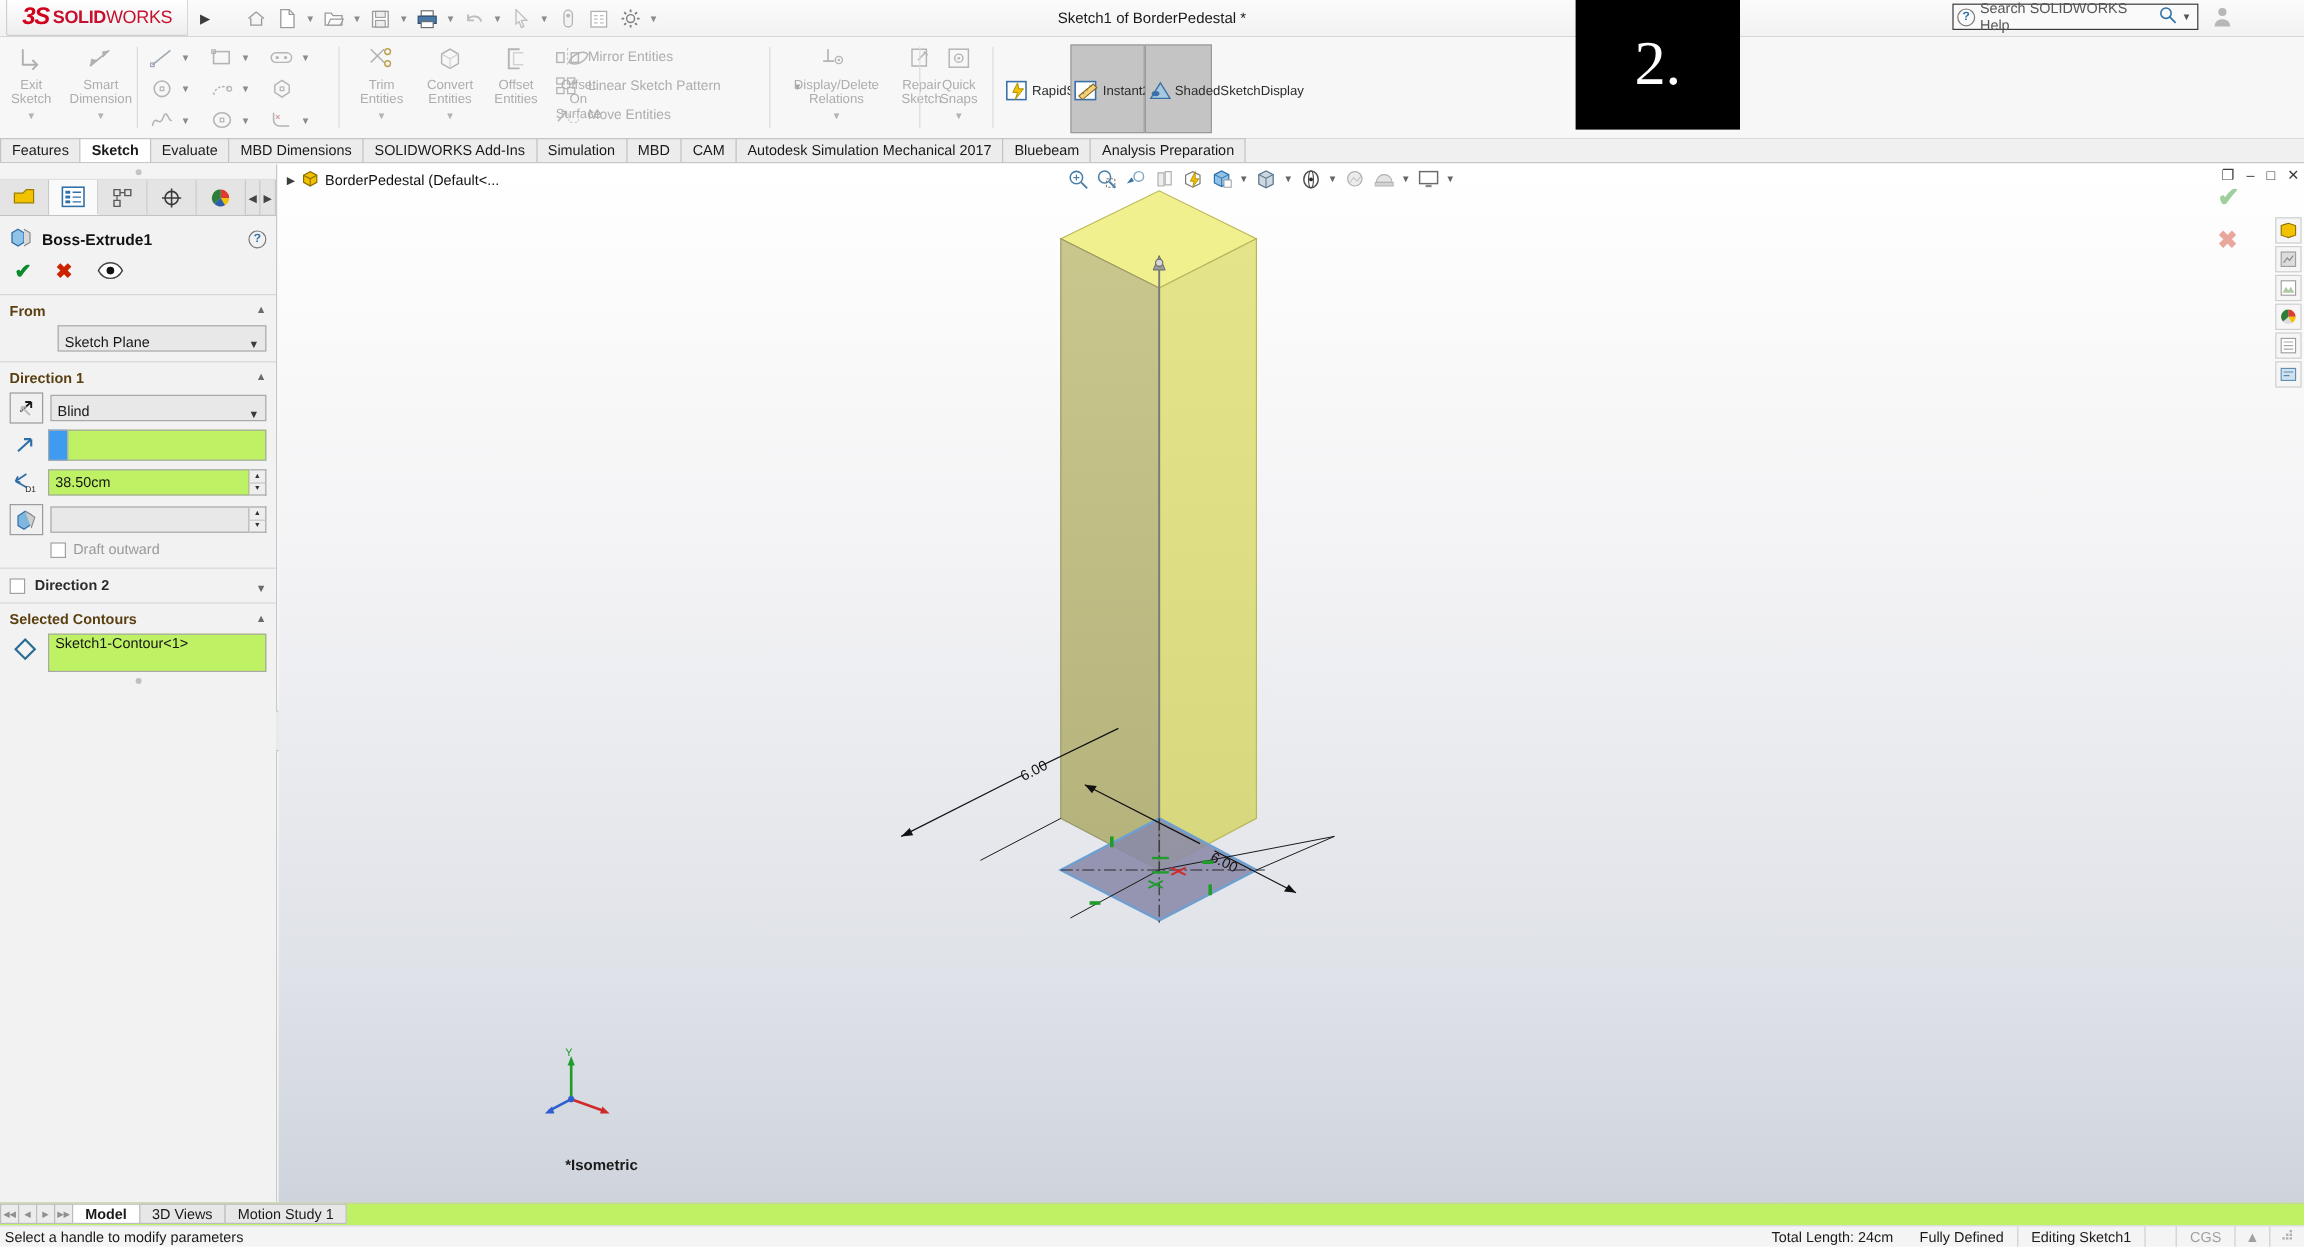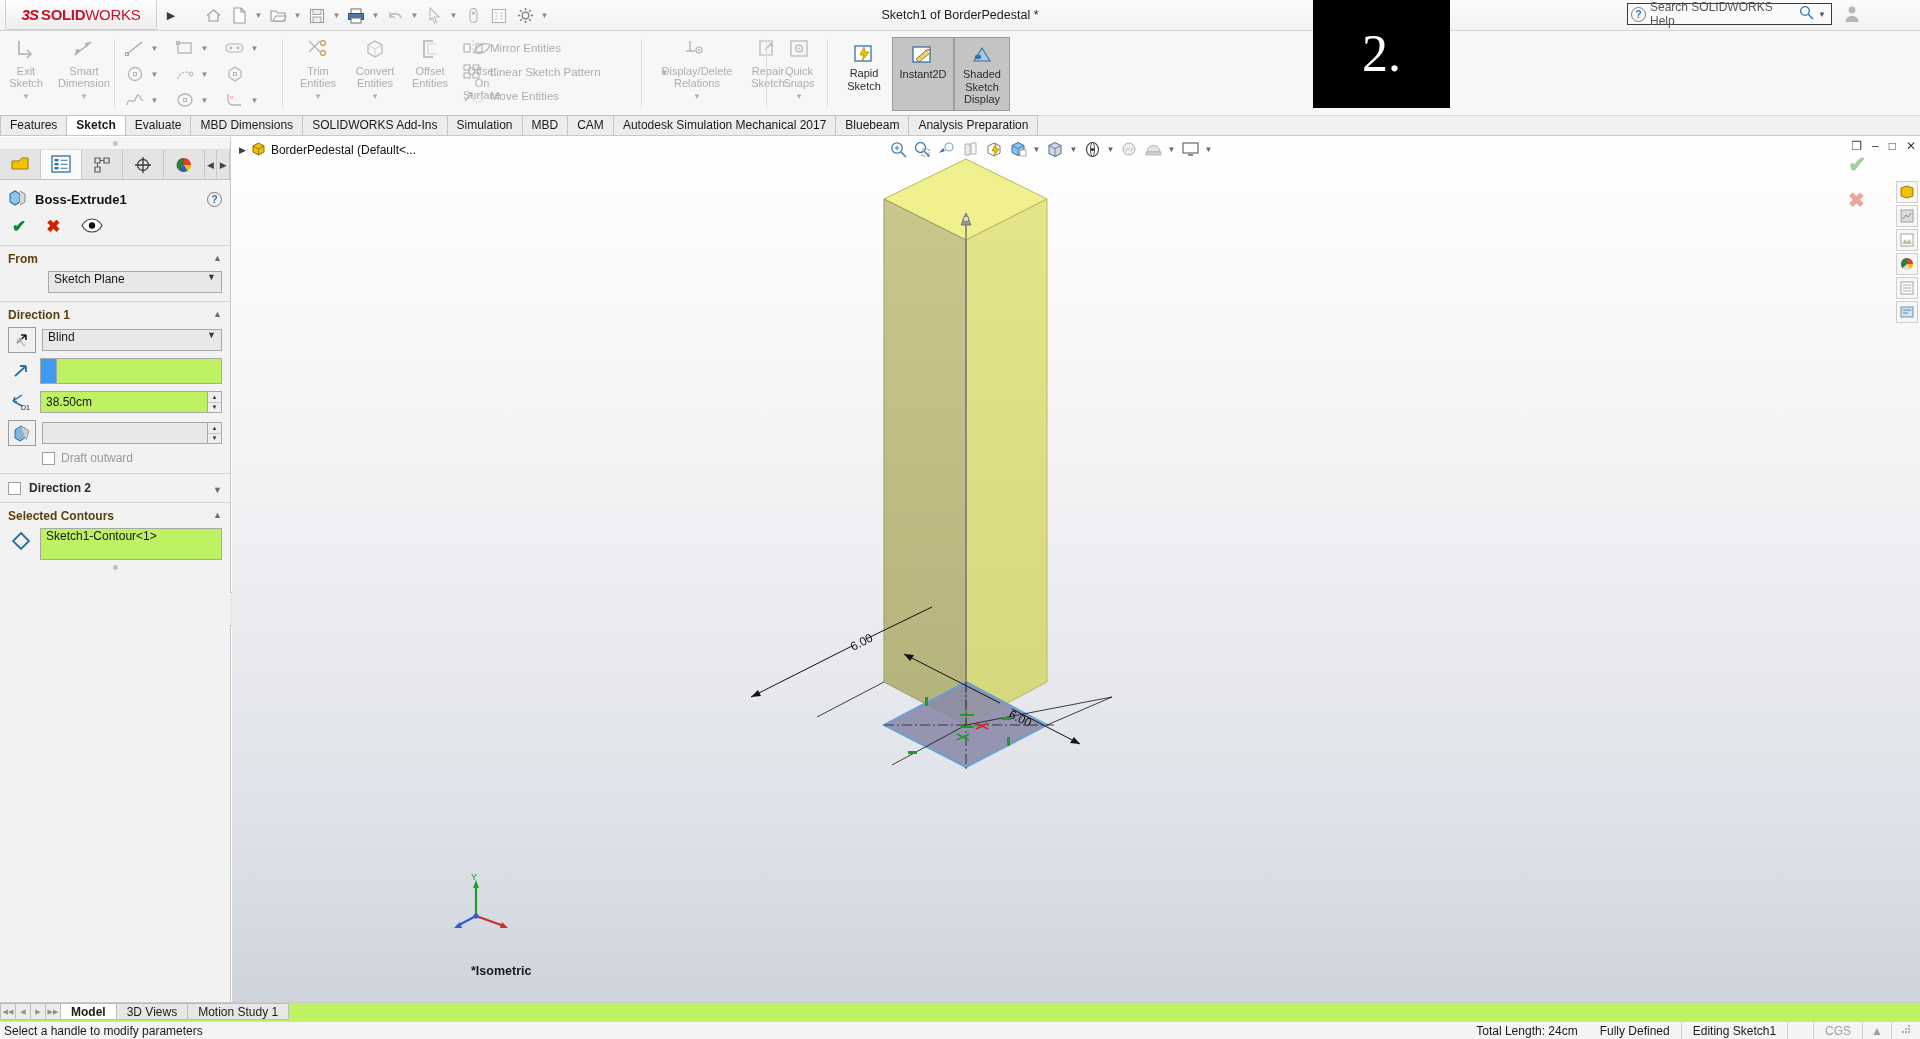--- a/index.html
+++ b/index.html
@@ -19,21 +19,21 @@
     background: linear-gradient(#fbfbfb,#f2f2f2);
     border-bottom: 1px solid #d6d6d6;
   }
   .sw-logo-box {
     position:absolute; left:5px; top:0px; width:152px; height:30px;
     background: linear-gradient(#ffffff,#ededed);
     border:1px solid #cfcfcf; border-top:none;
     border-radius:0 0 2px 2px;
     display:flex; align-items:center; justify-content:center;
   }
-  .sw-logo-mark { color:#d0021b; font-weight:bold; font-size:15px; font-style:italic; letter-spacing:-1px;}
+  .sw-logo-mark { color:#d0021b; font-weight:bold; font-size:20px; font-style:italic; letter-spacing:-1px;}
   .sw-logo-text { font-size:15px; font-weight:bold; color:#c8102e; letter-spacing:-0.3px; margin-left:3px;}
   .sw-logo-text .light { font-weight:normal; color:#c8102e;}
   .menu-arrow {
     position:absolute; left:162px; top:6px; width:18px; height:18px;
     display:flex; align-items:center; justify-content:center;
     color:#3c3c3c; font-size:11px;
   }
   .qat { position:absolute; left:200px; top:2px; height:27px; display:flex; align-items:center; }
   .qat-btn {
     width:26px; height:26px; display:flex; align-items:center; justify-content:center;
@@ -69,21 +69,21 @@
   .rbtn {
     display:flex; flex-direction:column; align-items:center;
     width:56px; padding-top:5px; color:#adadad; font-size:11px; line-height:12px; text-align:center;
   }
   .rbtn .lbl { margin-top:3px; }
   .rbtn .caret { font-size:8px; margin-top:2px; color:#b3b3b3; }
   .ricon { width:26px;height:26px;display:flex;align-items:center;justify-content:center;}
   .rowbtn { display:flex; align-items:center; gap:6px; color:#adadad; font-size:11.5px; height:24px;}
   .rowbtn .ricon { width:22px; height:20px; }
   .rtoggle {
-    display:flex; flex-direction:column; align-items:center; justify-content:flex-start;
+    display:flex; flex-direction:row; align-items:center; justify-content:flex-start;
     width:56px; height:74px; padding-top:4px; font-size:11px; line-height:12.5px;
     color:#2c2c2c; text-align:center;
   }
   .rtoggle.on { background:#c4c4c4; border:1px solid #9b9b9b; }
   .sl-drop { width:13px;height:24px;display:flex;align-items:center;justify-content:center;color:#8c8c8c;font-size:8px;}
 
   
   .tabstrip {
     position:absolute; left:0; top:116px; width:1920px; height:20px; background:#f0f0f0;
     display:flex; align-items:flex-end; border-bottom:1px solid #c8c8c8;
@@ -119,21 +119,21 @@
     border-top:1px solid #d7d7d7; padding:6px 8px 8px 8px; position:relative;
   }
   .sec-title { font-weight:bold; font-size:12px; color:#5a3f11; margin-bottom:5px; }
   .sec-chev { position:absolute; right:8px; top:7px; font-size:9px; color:#6b6b6b; }
   .fld {
     height:22px; border:1px solid #a8a8a8; background:#e8e8e8;
     display:flex; align-items:center; padding:0 5px; font-size:12px; color:#161616;
   }
   .fld.white { background:#bef264; }
   .fld.disabled { background:#e8e8e8; }
-  .sel { display:flex; align-items:flex-start; }
+  .sel { display:flex; align-items:flex-end; }
   .sel .arrow { margin-left:auto; font-size:9px; color:#3a3a3a;}
   .row { display:flex; align-items:center; gap:6px; margin-bottom:5px;}
   .ibtn {
     width:28px; height:26px; border:1px solid #9c9c9c; background:#f0f0f0;
     display:flex; align-items:center; justify-content:center;
   }
   .ibtn.flat { border:none; background:transparent; width:26px;}
   .spinwrap { display:flex; flex:1; }
   .spin { width:14px; border:1px solid #a8a8a8; border-left:none; background:#eee;
           display:flex; flex-direction:column; }

